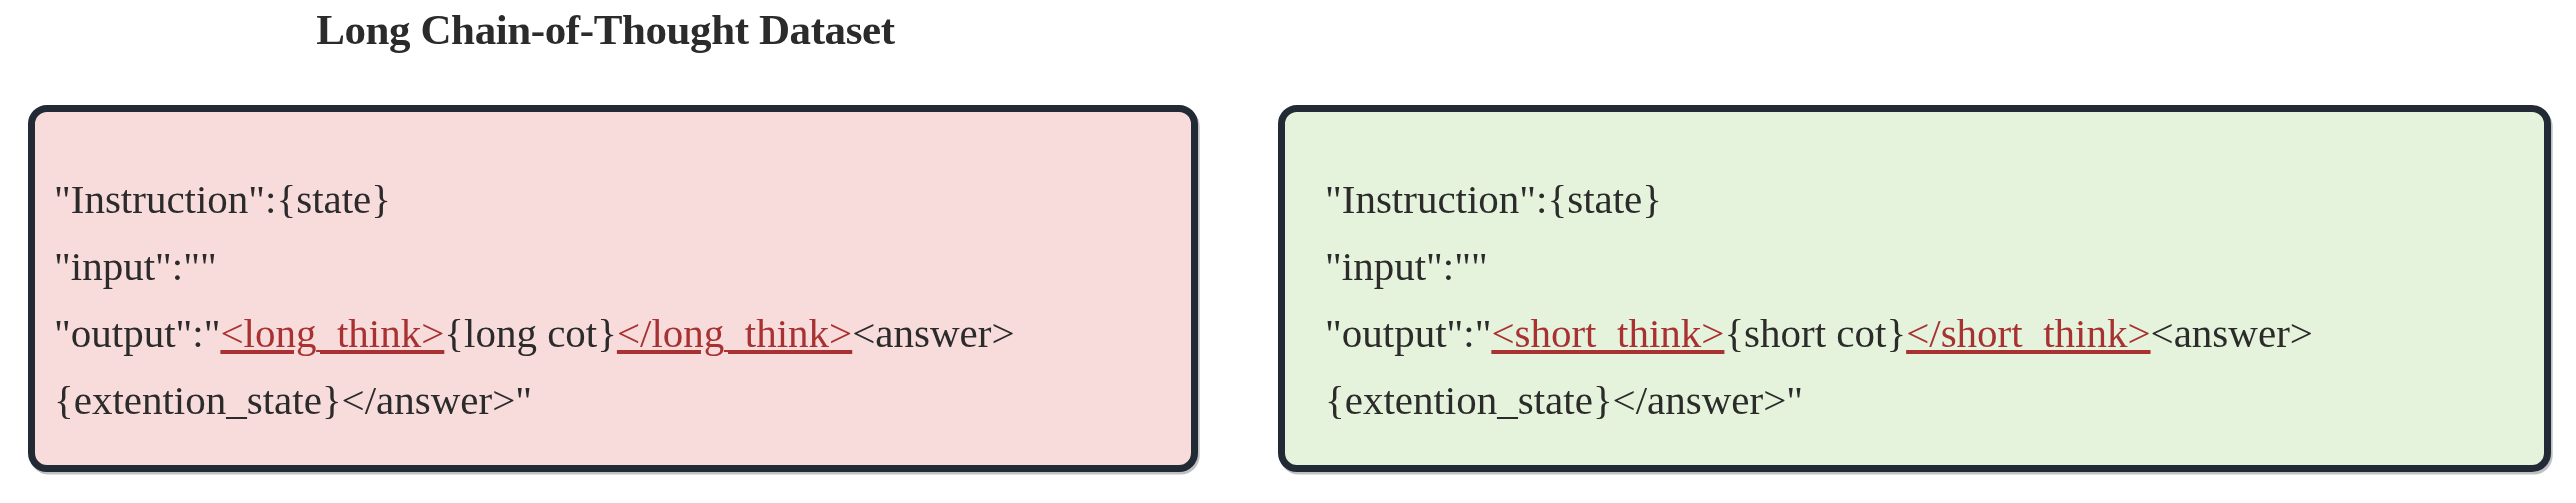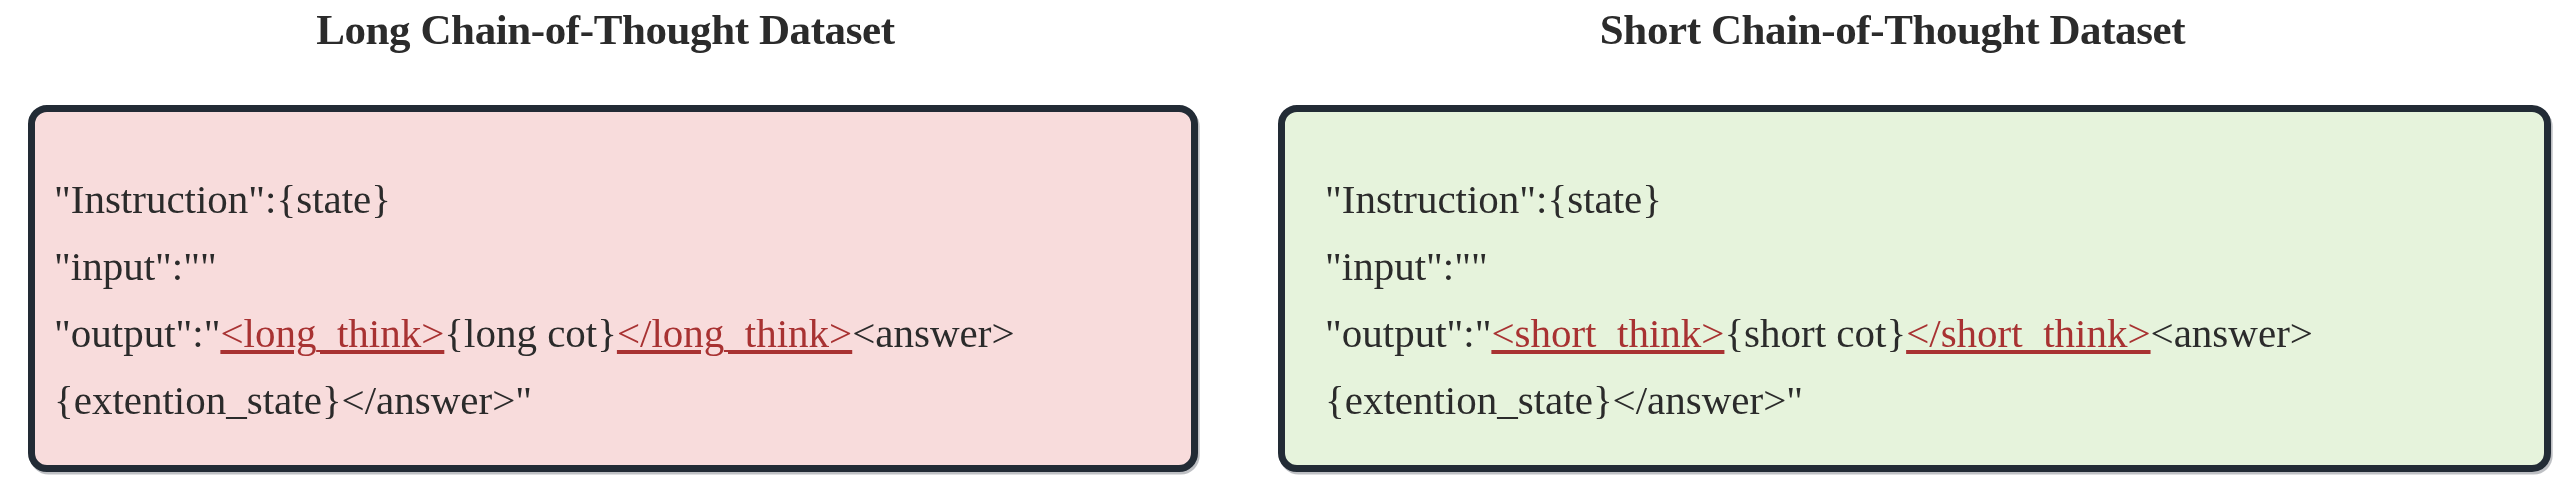--- a/index.html
+++ b/index.html
@@ -103,21 +103,20 @@
       <div class="code-block">
           <span class="code-line"><span class="tok-dark" style="color: rgb(43, 43, 43);">"Instruction":{state}</span></span>
           <span class="code-line"><span class="tok-dark" style="color: rgb(43, 43, 43);">"input":""</span></span>
           <span class="code-line"><span class="tok-dark" style="color: rgb(43, 43, 43);">"output":"</span><span class="tok-red" style="color: rgb(168, 50, 50);">&lt;long_think&gt;</span><span class="tok-dark" style="color: rgb(43, 43, 43);">{long cot}</span><span class="tok-red" style="color: rgb(168, 50, 50);">&lt;/long_think&gt;</span><span class="tok-dark" style="color: rgb(43, 43, 43);">&lt;answer&gt;</span></span>
           <span class="code-line"><span class="tok-dark" style="color: rgb(43, 43, 43);">{extention_state}&lt;/answer&gt;"</span></span>
         </div>
     </div>
   </div>
 
   <div class="panel right">
-    <div class="panel-title">Short Chain-of-Thought Dataset</div>
     <div class="card" style="background: rgb(230, 243, 220); border-color: rgb(34, 43, 53);">
       <div class="code-block">
           <span class="code-line"><span class="tok-dark" style="color: rgb(43, 43, 43);">"Instruction":{state}</span></span>
           <span class="code-line"><span class="tok-dark" style="color: rgb(43, 43, 43);">"input":""</span></span>
           <span class="code-line"><span class="tok-dark" style="color: rgb(43, 43, 43);">"output":"</span><span class="tok-red" style="color: rgb(168, 50, 50);">&lt;short_think&gt;</span><span class="tok-dark" style="color: rgb(43, 43, 43);">{short cot}</span><span class="tok-red" style="color: rgb(168, 50, 50);">&lt;/short_think&gt;</span><span class="tok-dark" style="color: rgb(43, 43, 43);">&lt;answer&gt;</span></span>
           <span class="code-line"><span class="tok-dark" style="color: rgb(43, 43, 43);">{extention_state}&lt;/answer&gt;"</span></span>
         </div>
     </div>
   </div>
 

